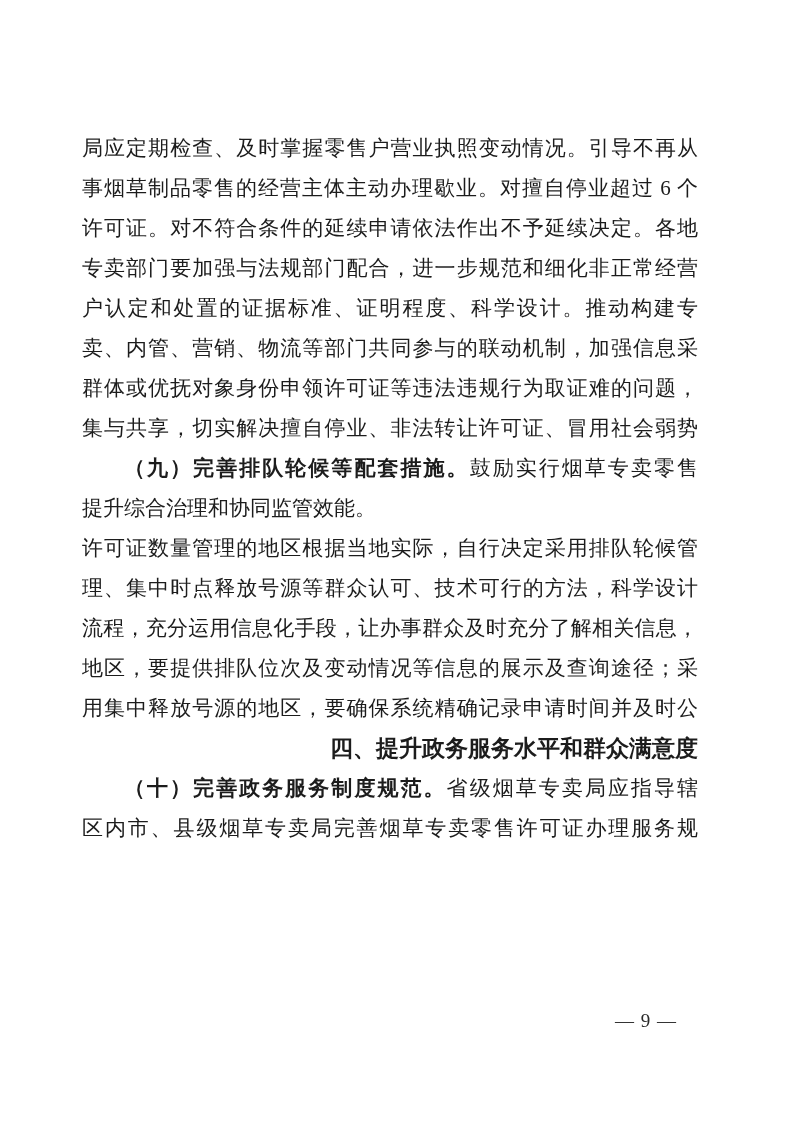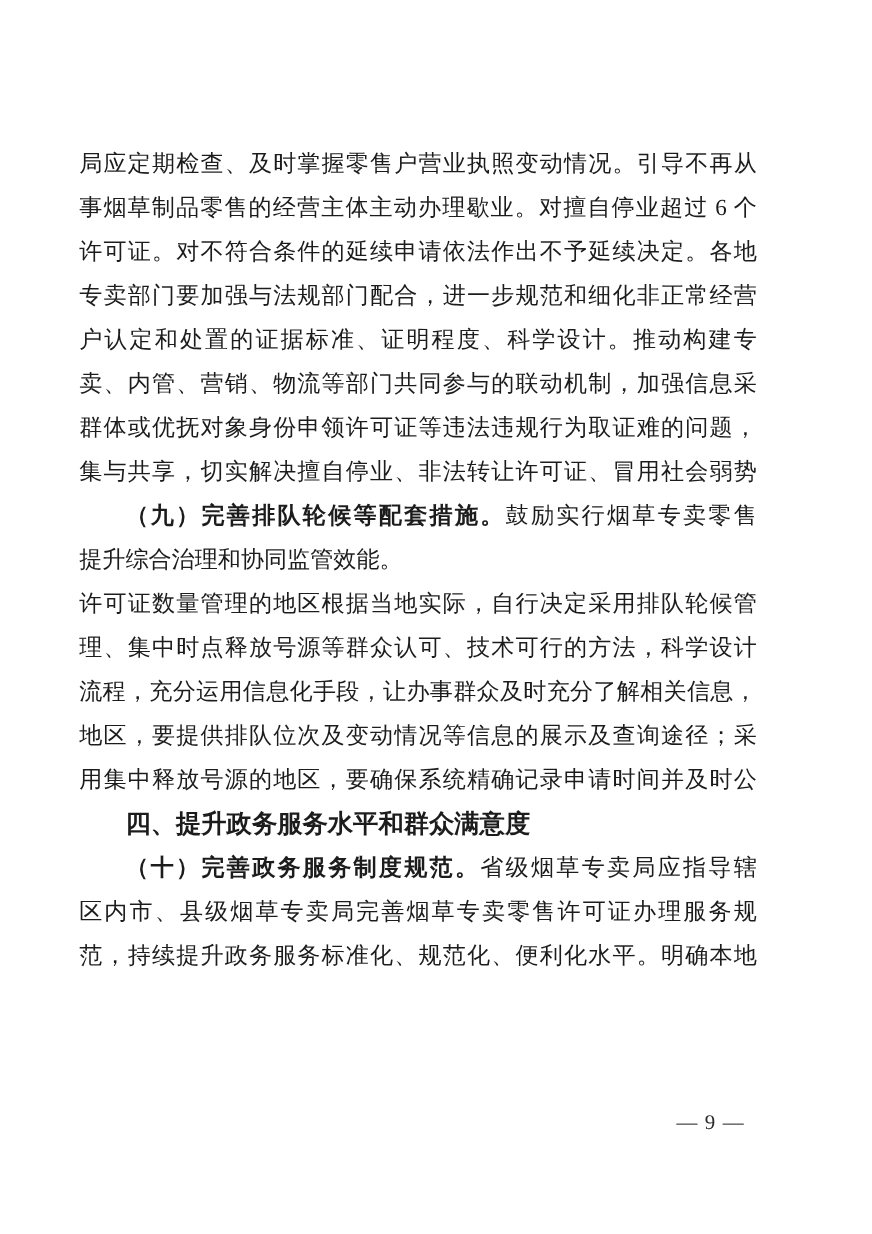--- a/index.html
+++ b/index.html
@@ -11,21 +11,21 @@
     position: relative;
     width: 793px;
     height: 1122px;
     background: #ffffff;
     overflow: hidden;
     font-family: "Liberation Serif", "DejaVu Serif", serif;
     color: #1c1c1c;
   }
   .text-block {
     position: absolute;
-    left: 72px;
+    left: 82px;
     top: 128px;
     width: 616px;
   }
   .line {
     font-size: 21px;
     line-height: 40px;
     height: 40px;
     text-align: left;
     white-space: normal;
   }
@@ -33,20 +33,21 @@
     text-align: justify;
     text-align-last: justify;
   }
   .line.indent {
     padding-left: 42px;
   }
   .line.heading {
     font-family: "Liberation Sans", "DejaVu Sans", sans-serif;
     font-weight: bold;
     font-size: 23px;
+    text-align: right;
   }
   .seg-bold {
     font-weight: bold;
   }
   .page-number {
     position: absolute;
     top: 1006px;
     left: 596px;
     width: 100px;
     text-align: center;
@@ -72,16 +73,15 @@
       <div class="line body justify indent"><span class="seg-bold">（九）完善排队轮候等配套措施。</span><span class="seg-regular">鼓励实行烟草专卖零售</span></div>
       <div class="line body"><span class="seg-regular">提升综合治理和协同监管效能。</span></div>
       <div class="line body justify"><span class="seg-regular">许可证数量管理的地区根据当地实际，自行决定采用排队轮候管</span></div>
       <div class="line body justify"><span class="seg-regular">理、集中时点释放号源等群众认可、技术可行的方法，科学设计</span></div>
       <div class="line body justify"><span class="seg-regular">流程，充分运用信息化手段，让办事群众及时充分了解相关信息，</span></div>
       <div class="line body justify"><span class="seg-regular">地区，要提供排队位次及变动情况等信息的展示及查询途径；采</span></div>
       <div class="line body justify"><span class="seg-regular">用集中释放号源的地区，要确保系统精确记录申请时间并及时公</span></div>
       <div class="line heading indent"><span class="seg-bold">四、提升政务服务水平和群众满意度</span></div>
       <div class="line body justify indent"><span class="seg-bold">（十）完善政务服务制度规范。</span><span class="seg-regular">省级烟草专卖局应指导辖</span></div>
       <div class="line body justify"><span class="seg-regular">区内市、县级烟草专卖局完善烟草专卖零售许可证办理服务规</span></div>
-      <div class="line body justify"><span class="seg-regular">范，持续提升政务服务标准化、规范化、便利化水平。明确本地</span></div>
     </div>
   <div class="page-number">— 9 —</div>
 </div>
 
 </body></html>

